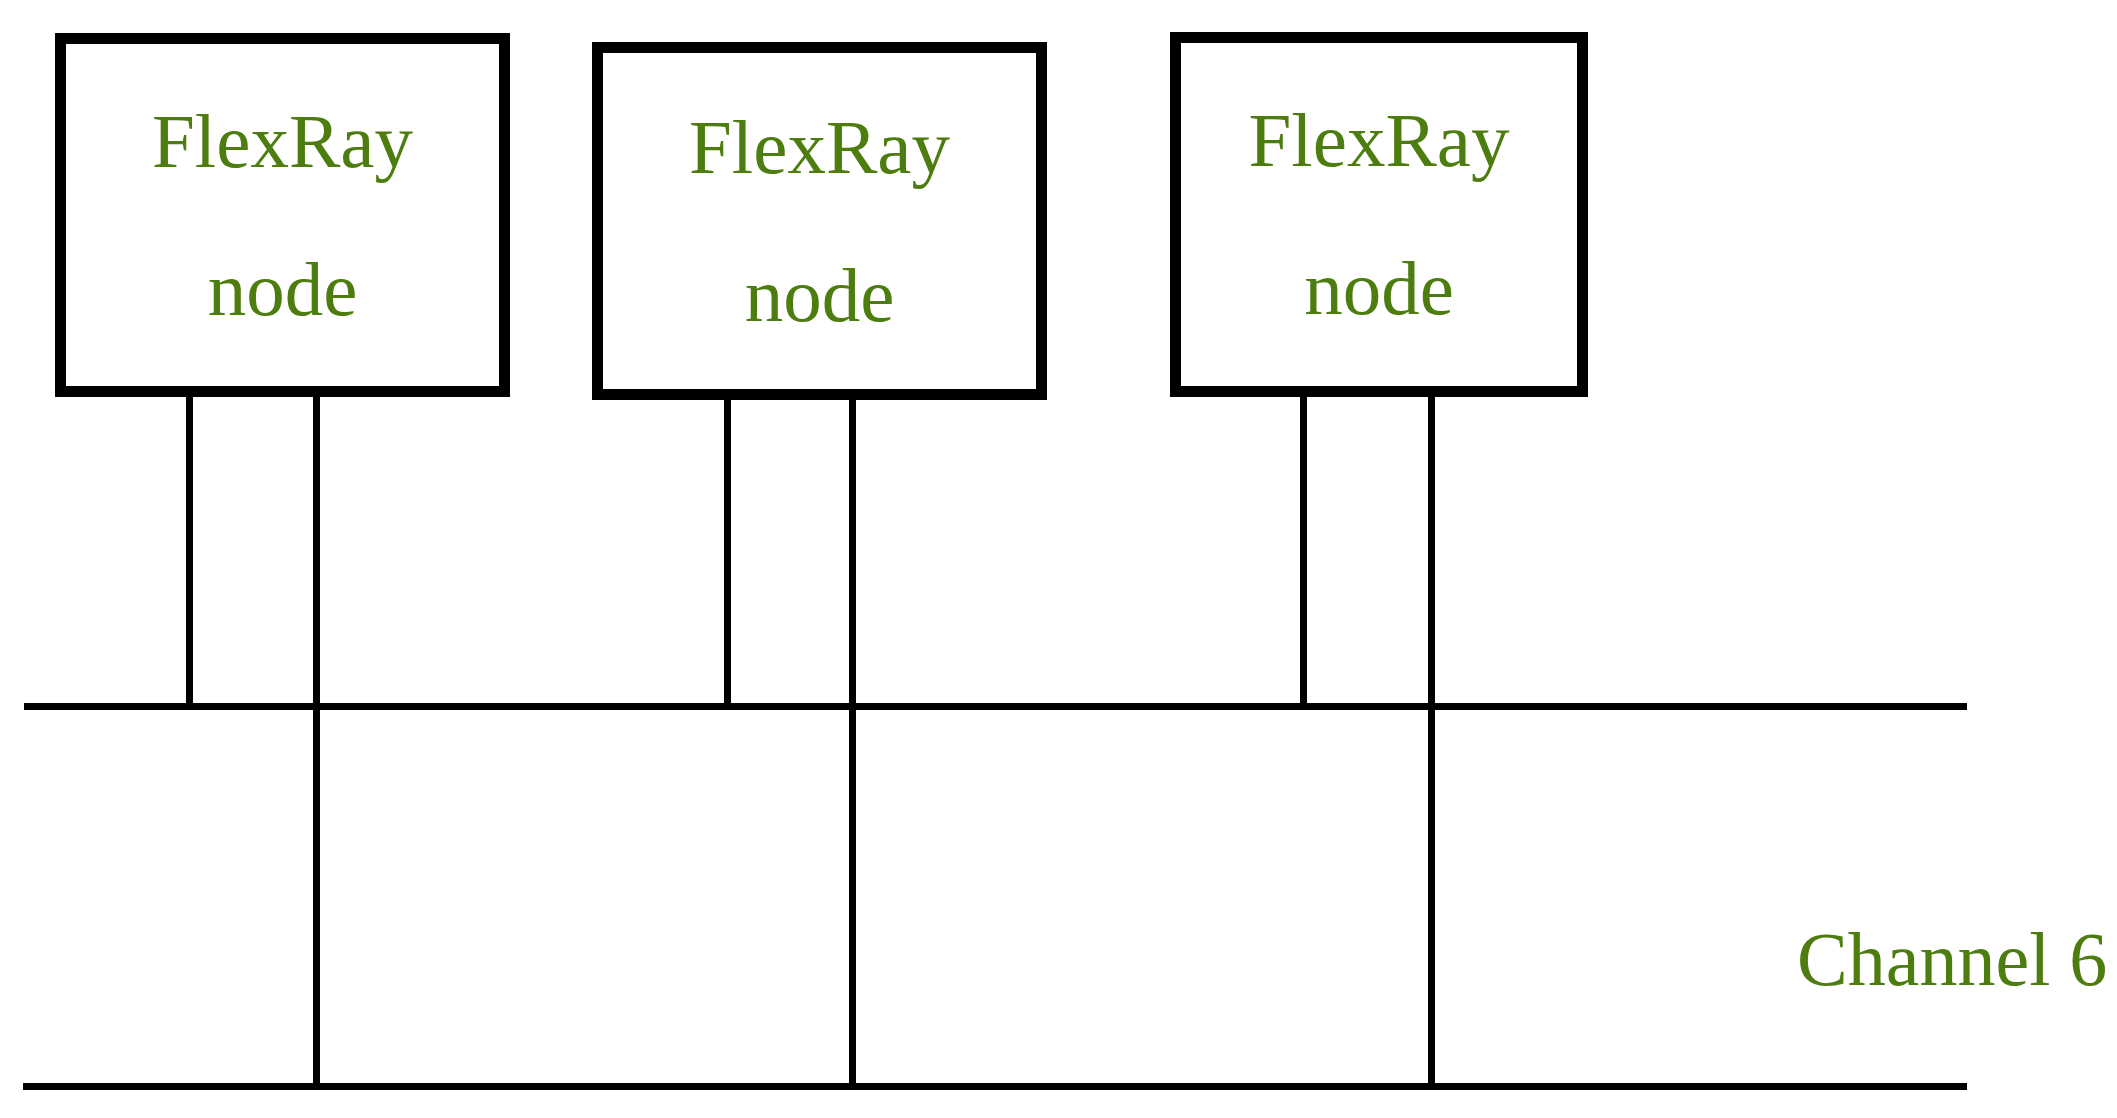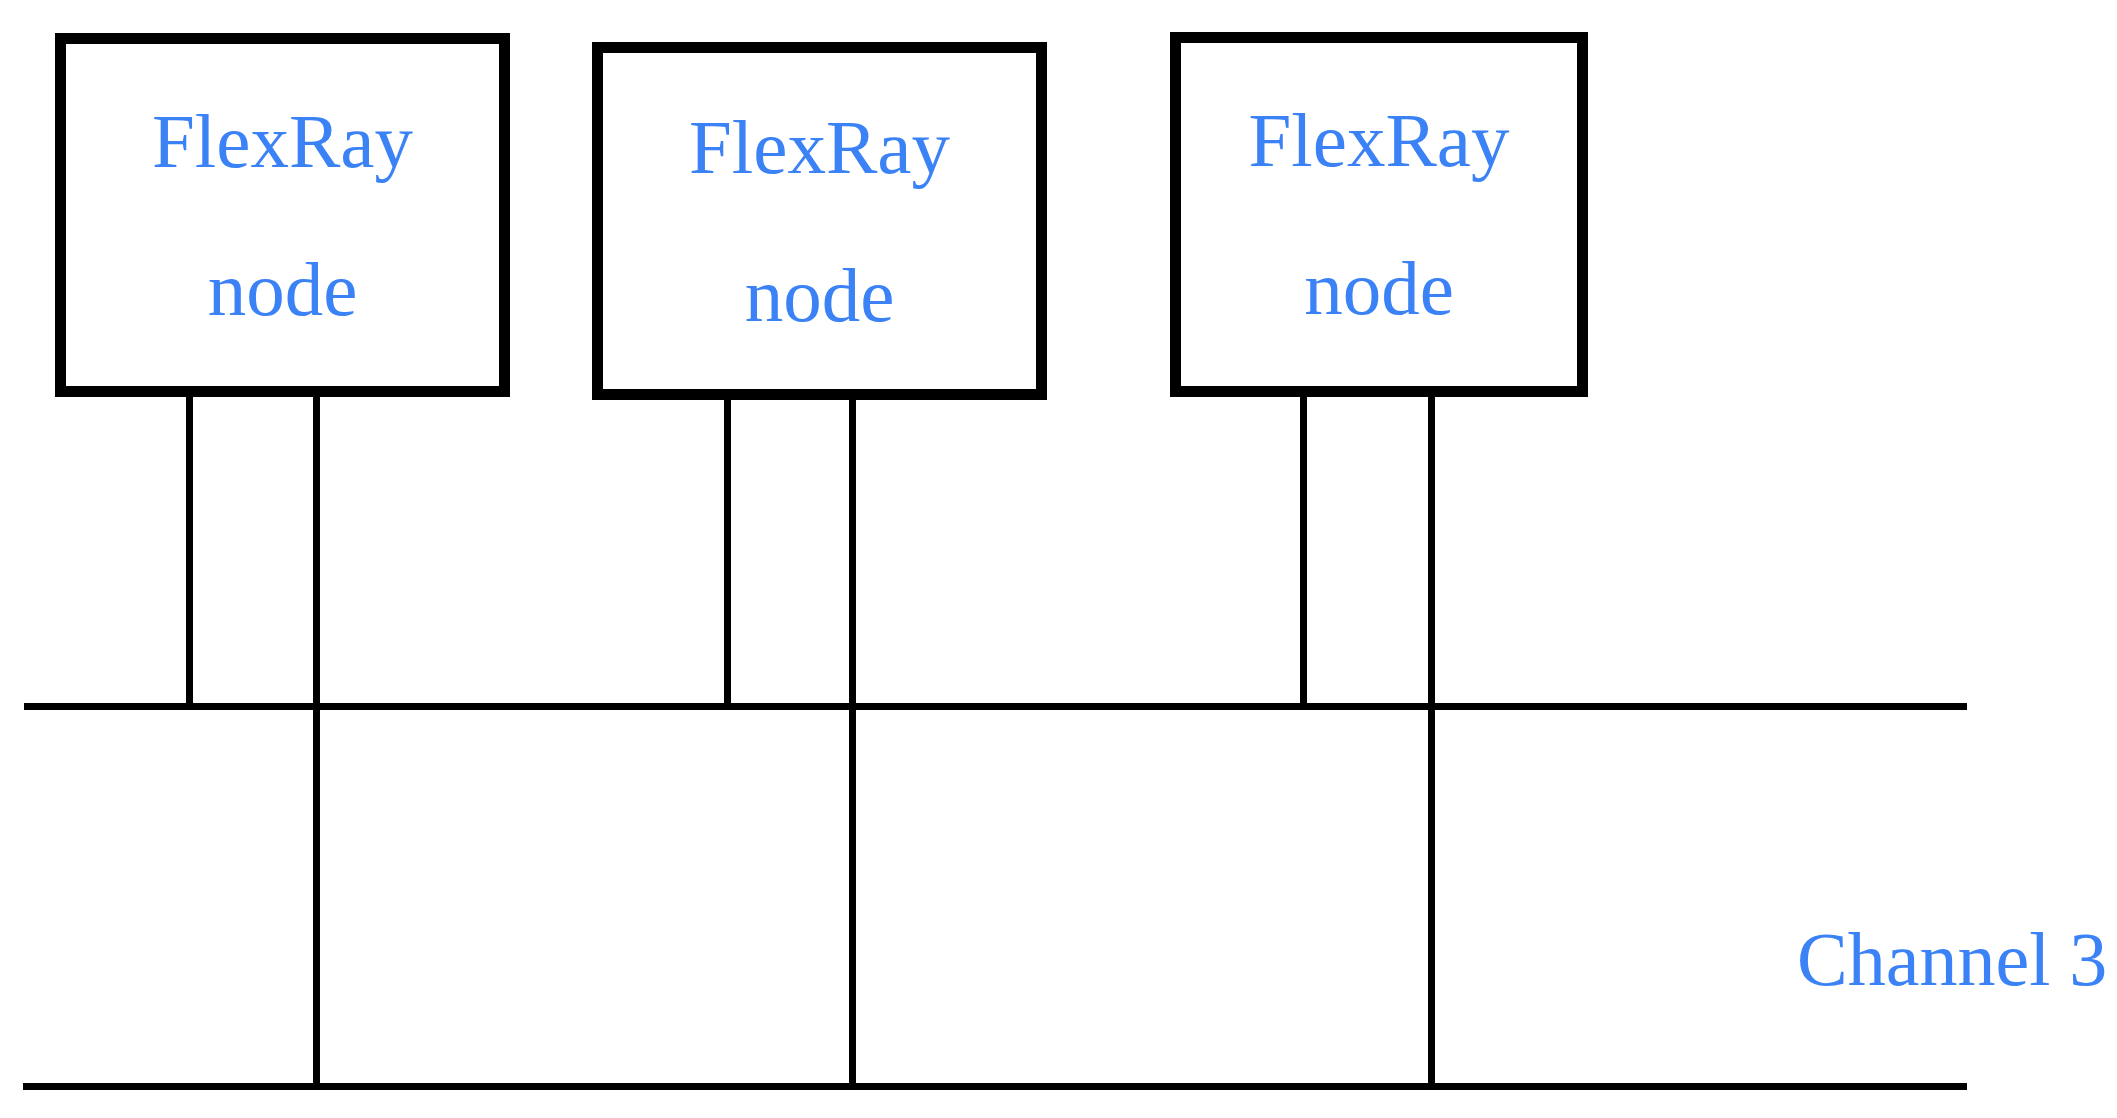--- a/index.html
+++ b/index.html
@@ -7,21 +7,21 @@
     padding: 0;
     background: #ffffff;
   }
   .canvas {
     position: relative;
     width: 2117px;
     height: 1118px;
     background: #ffffff;
     overflow: hidden;
     font-family: "Liberation Serif", serif;
-    color: #3b82f6;
+    color: #4d7c0f;
     border-radius: 23px;
   }
   
   .node-box {
     position: absolute;
     box-sizing: border-box;
     border: 11px solid #000000;
     background: #ffffff;
     display: flex;
     flex-direction: column;
@@ -93,15 +93,15 @@
   <div class="vline v1"></div>
   <div class="vline v2"></div>
   <div class="vline v3"></div>
   <div class="vline v4"></div>
   <div class="vline v5"></div>
   <div class="vline v6"></div>
 
   <div class="hline ch1-line"></div>
   <div class="hline ch2-line"></div>
 
-  <div class="channel-label ch2-label">Channel 3</div>
+  <div class="channel-label ch2-label">Channel 6</div>
 
 </div>
 
 </body></html>

